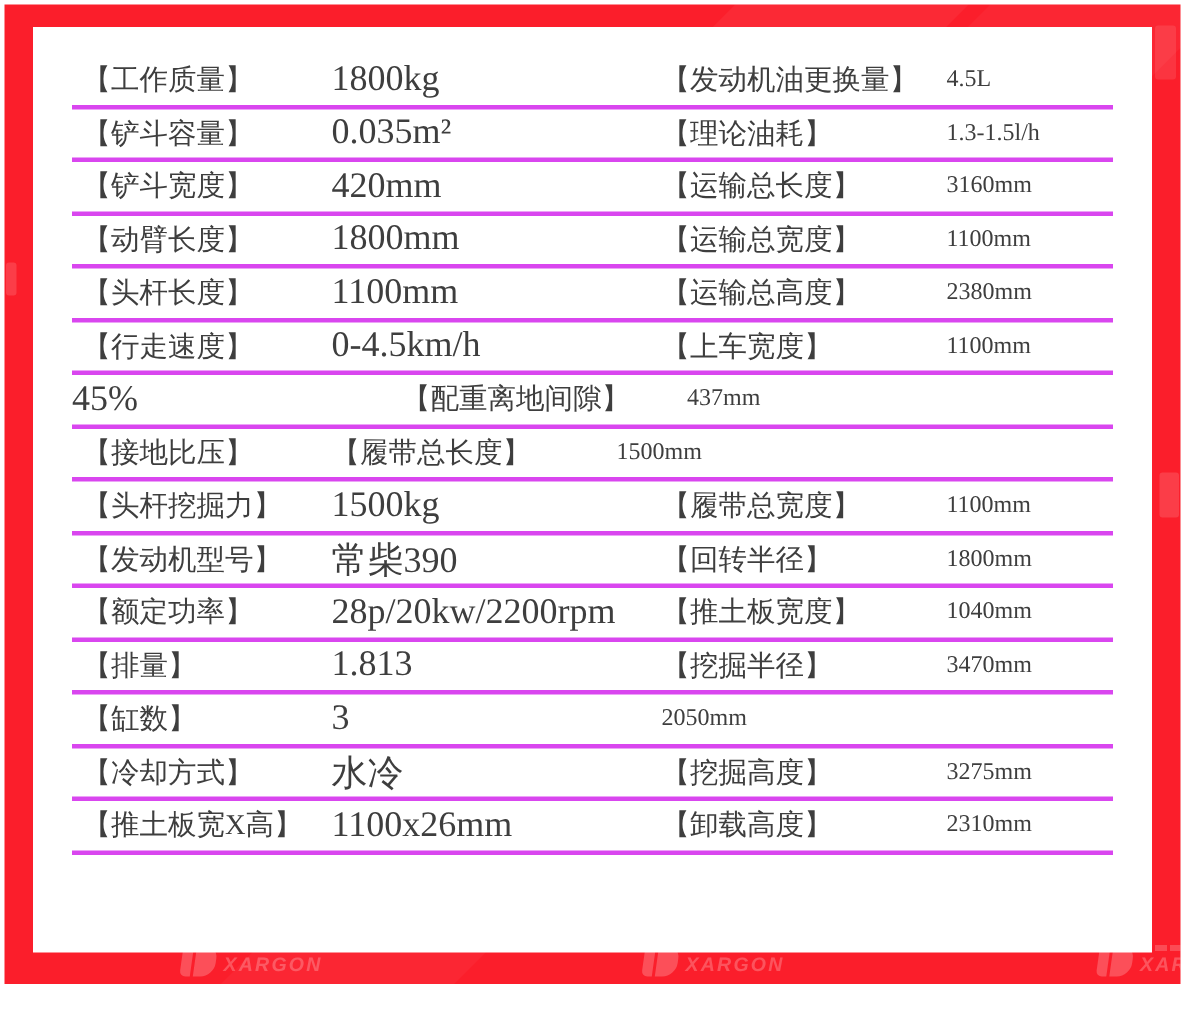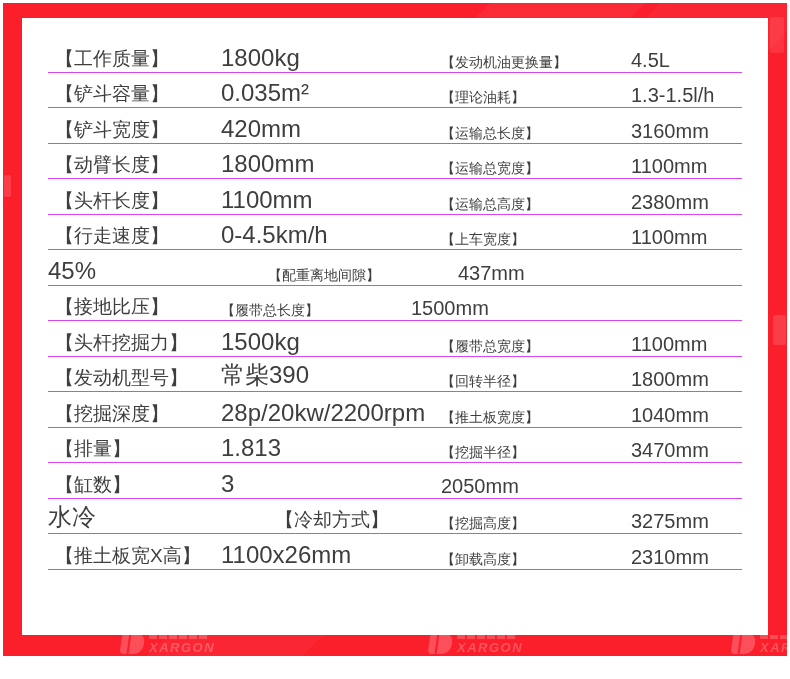--- a/index.html
+++ b/index.html
@@ -20,33 +20,33 @@
   .streak.s2{left:680px;top:-160px;opacity:0.04;}
   .streak.s3{left:180px;top:480px;opacity:0.04;}
   .panel{
     position:absolute;left:22px;top:18px;width:746px;height:617px;
     background:#ffffff;
   }
   .spec-table{
     position:absolute;left:26px;top:19px;width:694px;
   }
   .row{
-    display:flex;align-items:flex-end;height:35.5px;
-    box-sizing:border-box;border-bottom:1px solid #d946ef;
+    display:flex;align-items:center;height:35.5px;
+    box-sizing:border-box;border-bottom:3px solid #d946ef;font-family:Liberation Serif, serif;
   }
   .cell{
     color:#3e3e3e;white-space:nowrap;overflow:visible;
   }
   .c-ll{width:173px;padding-left:7px;box-sizing:border-box;font-size:19px;}
   .c-lv{width:220px;font-size:24px;}
-  .c-rl{width:190px;font-size:14px;}
-  .c-rv{flex:1;font-size:20px;}
+  .c-rl{width:190px;font-size:19px;}
+  .c-rv{flex:1;font-size:16px;}
   
   .wm{
-    position:absolute;top:627px;height:24px;display:flex;align-items:flex-end;
+    position:absolute;top:627px;height:24px;display:flex;align-items:flex-start;
     color:rgba(255,255,255,0.22);
     padding-left:28px;
   }
   .wm.w1{left:90px;}
   .wm.w2{left:398px;}
   .wm.w3{left:701px;}
   .wm-logo{display:flex;align-items:center;height:21px;transform:skewX(-8deg);margin-right:5px;}
   .wm-logo .lg-a{width:7px;height:21px;background:rgba(255,255,255,0.22);border-radius:4px 0 0 4px;margin-right:2px;}
   .wm-logo .lg-b{width:14px;height:21px;background:rgba(255,255,255,0.22);border-radius:0 9px 9px 0;}
   .wm-text{display:flex;flex-direction:column;justify-content:center;}
@@ -181,39 +181,39 @@
         <span class="cell c-rl">【履带总宽度】</span>
         <span class="cell c-rv">1100mm</span>
       </div>
       <div class="row">
         <span class="cell c-ll">【发动机型号】</span>
         <span class="cell c-lv">常柴390</span>
         <span class="cell c-rl">【回转半径】</span>
         <span class="cell c-rv">1800mm</span>
       </div>
       <div class="row">
-        <span class="cell c-ll">【挖掘深度】</span>
+        <span class="cell c-ll">【额定功率】</span>
         <span class="cell c-lv">28p/20kw/2200rpm</span>
         <span class="cell c-rl">【推土板宽度】</span>
         <span class="cell c-rv">1040mm</span>
       </div>
       <div class="row">
         <span class="cell c-ll">【排量】</span>
         <span class="cell c-lv">1.813</span>
         <span class="cell c-rl">【挖掘半径】</span>
         <span class="cell c-rv">3470mm</span>
       </div>
       <div class="row">
         <span class="cell c-ll">【缸数】</span>
         <span class="cell c-lv">3</span>
         <span class="cell c-rv">2050mm</span>
       </div>
       <div class="row">
+        <span class="cell c-ll">【冷却方式】</span>
         <span class="cell c-lv">水冷</span>
-        <span class="cell c-ll">【冷却方式】</span>
         <span class="cell c-rl">【挖掘高度】</span>
         <span class="cell c-rv">3275mm</span>
       </div>
       <div class="row">
         <span class="cell c-ll">【推土板宽X高】</span>
         <span class="cell c-lv">1100x26mm</span>
         <span class="cell c-rl">【卸载高度】</span>
         <span class="cell c-rv">2310mm</span>
       </div>
     </div>

